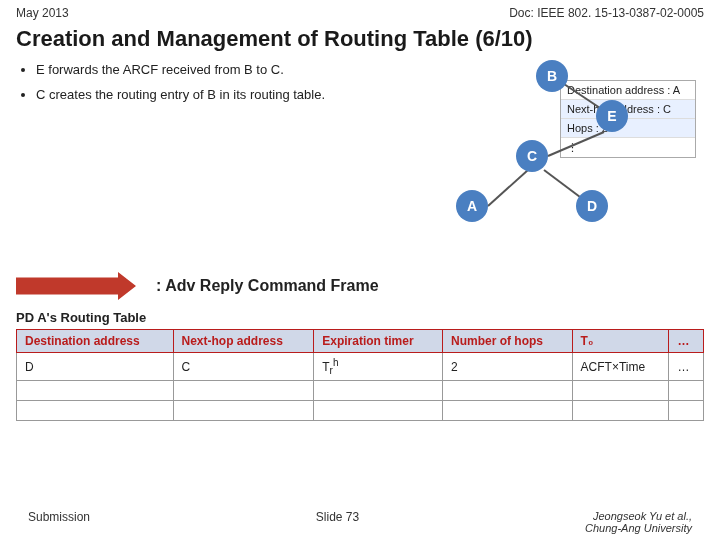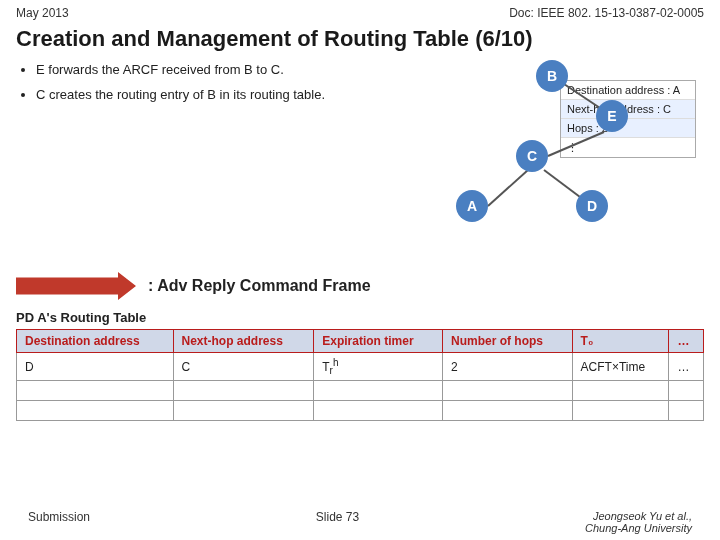--- a/index.html
+++ b/index.html
@@ -96,20 +96,21 @@
     .info-box .info-row.highlight {
       background: #e8f0ff;
     }
 
     
     .adv-reply {
       display: flex;
       align-items: center;
       padding: 8px 16px;
       margin-top: 4px;
+      gap: 8px;
     }
     .arrow-shape {
       width: 120px;
       height: 28px;
       background: #c0392b;
       clip-path: polygon(0 20%, 85% 20%, 85% 0%, 100% 50%, 85% 100%, 85% 80%, 0 80%);
       margin-right: 12px;
       flex-shrink: 0;
     }
     .adv-label {

